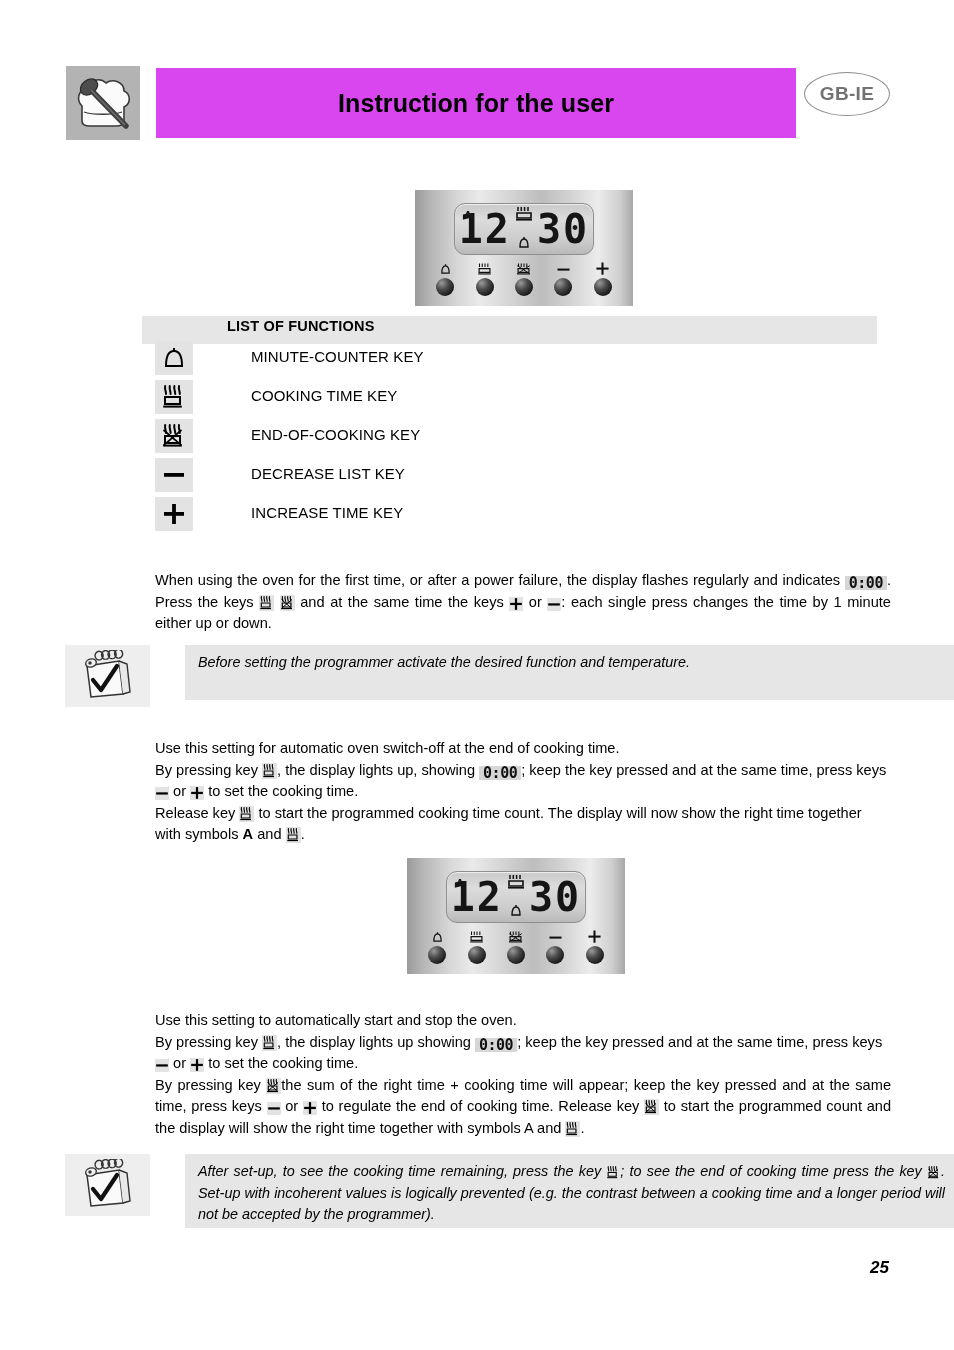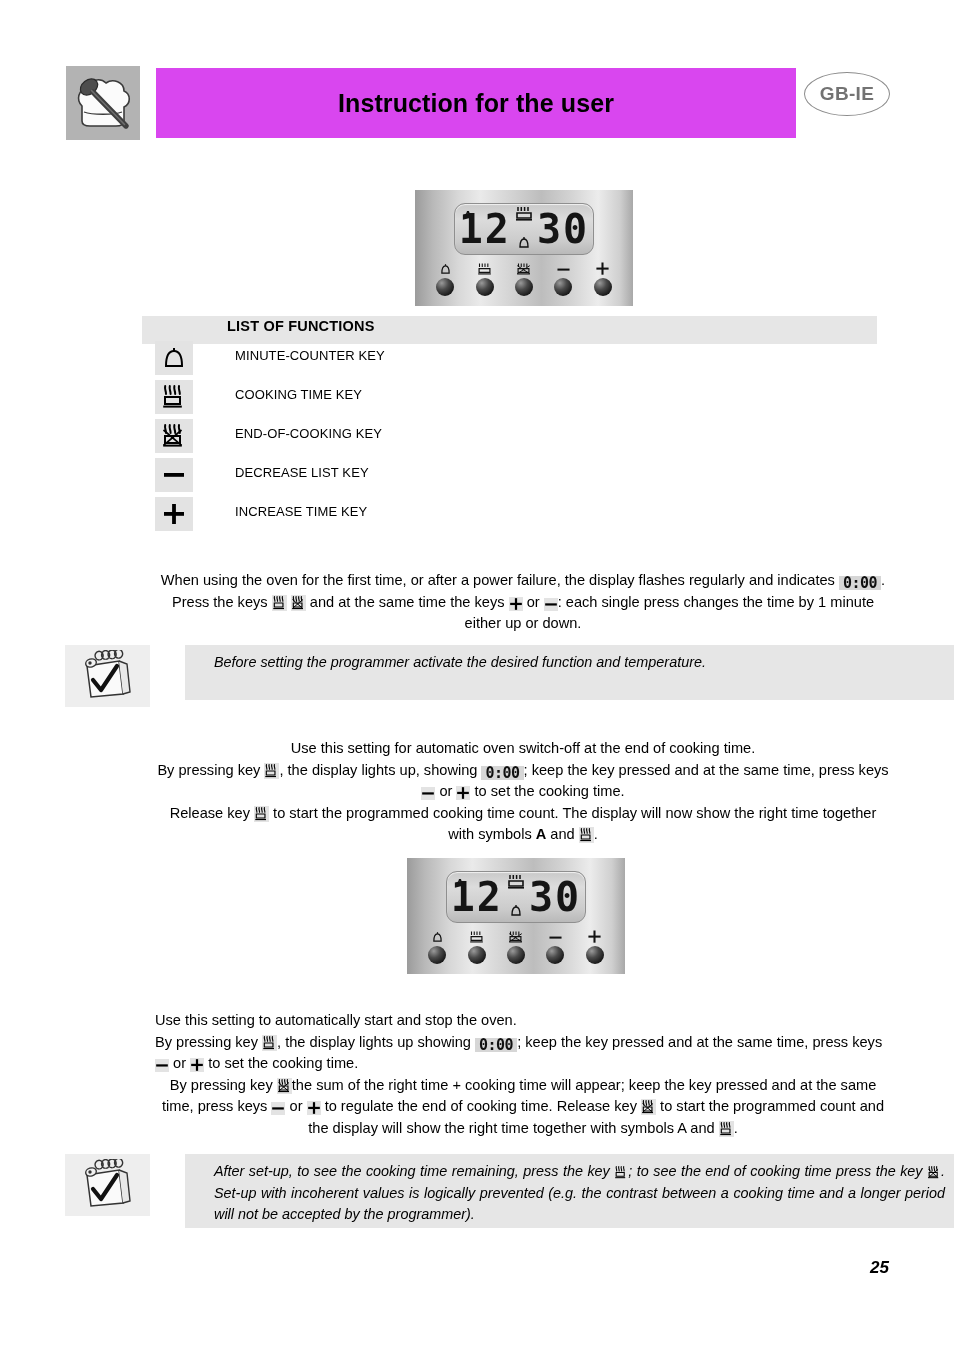--- a/index.html
+++ b/index.html
@@ -95,32 +95,32 @@
     font-size:14.5px; font-weight:bold; letter-spacing:.2px;
   }
   .func-list { position:absolute; left:155px; top:341px; width:740px; }
   .func-row { position:relative; height:39px; }
   .func-ico {
     position:absolute; left:0; top:0; width:38px; height:34px;
     background:#e3e3e3;
     display:flex; align-items:center; justify-content:center;
   }
   .func-lbl {
-    position:absolute; left:80px; top:7px;
-    font-size:13px; letter-spacing:.1px;
+    position:absolute; left:96px; top:7px;
+    font-size:15px; letter-spacing:.1px;
   }
 
   
   .para {
     position:absolute; left:155px; width:736px;
     font-size:14.6px; line-height:21.5px;
     text-align:justify; color:#000;
   }
   .para.nojust { text-align:left; }
-  .para p { margin:0;text-align:center; }
+  .para p { margin:0; }
 
   
   .chip {
     display:inline-block; vertical-align:-4px;
     background:#e3e3e3; line-height:0;
   }
   .chip.plain { background:transparent; }
   .chip svg { display:block; }
   .lcdchip {
     display:inline-block; vertical-align:-3px;
@@ -133,21 +133,21 @@
   
   .note { position:absolute; left:65px; }
   .note-ico {
     position:absolute; left:0; top:0; width:85px; height:62px;
     background:#eeeeee;
     display:flex; align-items:center; justify-content:center;
   }
   .note-body {
     position:absolute; left:120px; top:0; width:770px;
     background:#e6e6e6;
-    padding:7px 10px 9px 29px;
+    padding:7px 10px 9px 13px;
     font-size:14.4px; line-height:21.5px;
     font-style:italic; text-align:justify;
   }
   .note-body p { margin:0; }
 
   
   .pageno {
     position:absolute; right:65px; top:1258px;
     font-size:17px; font-style:italic; font-weight:bold;
   }

